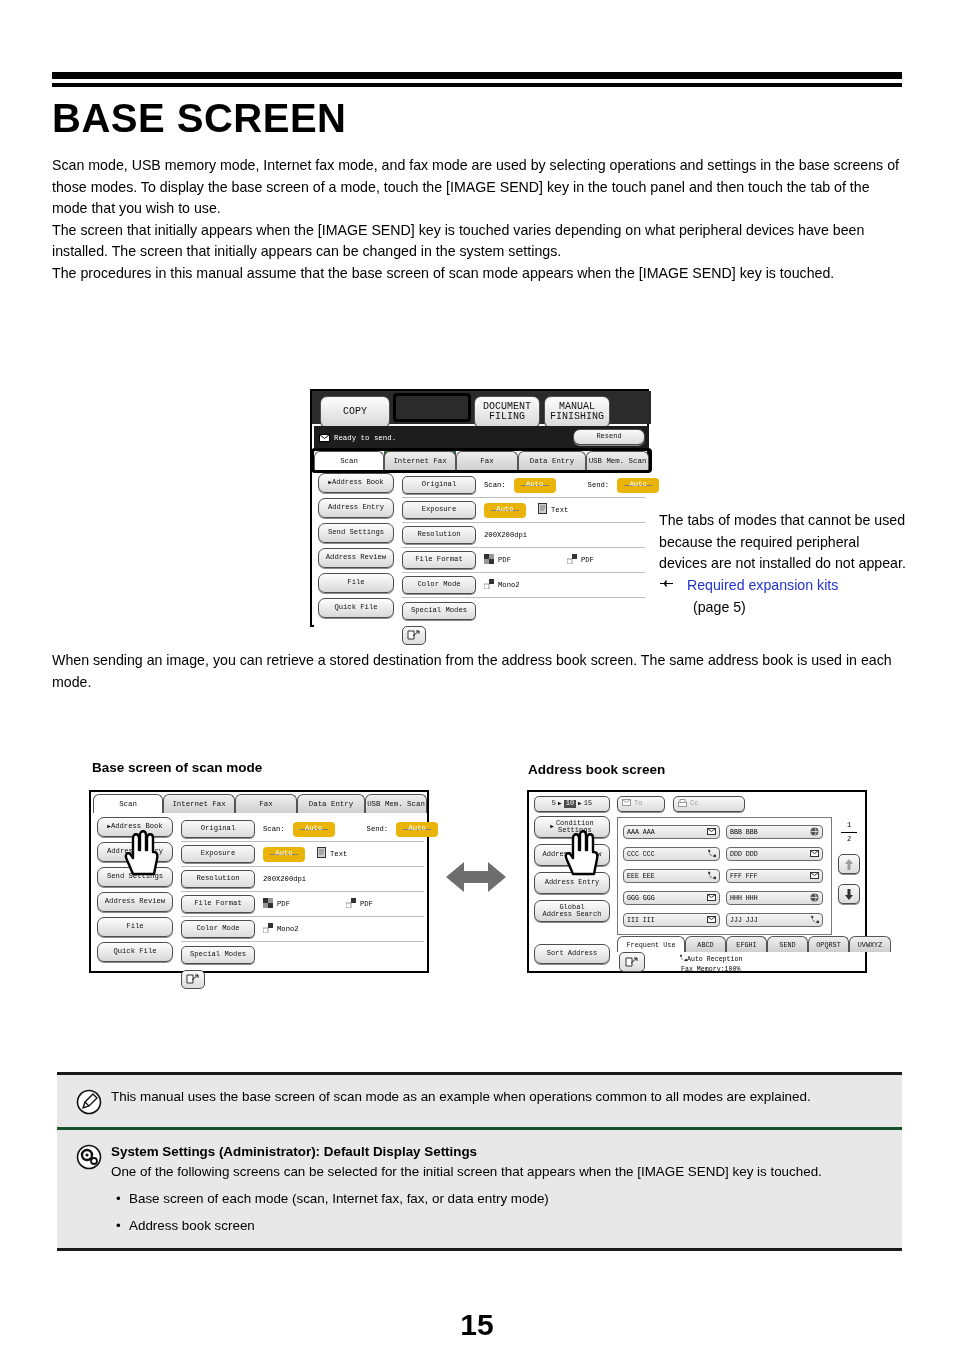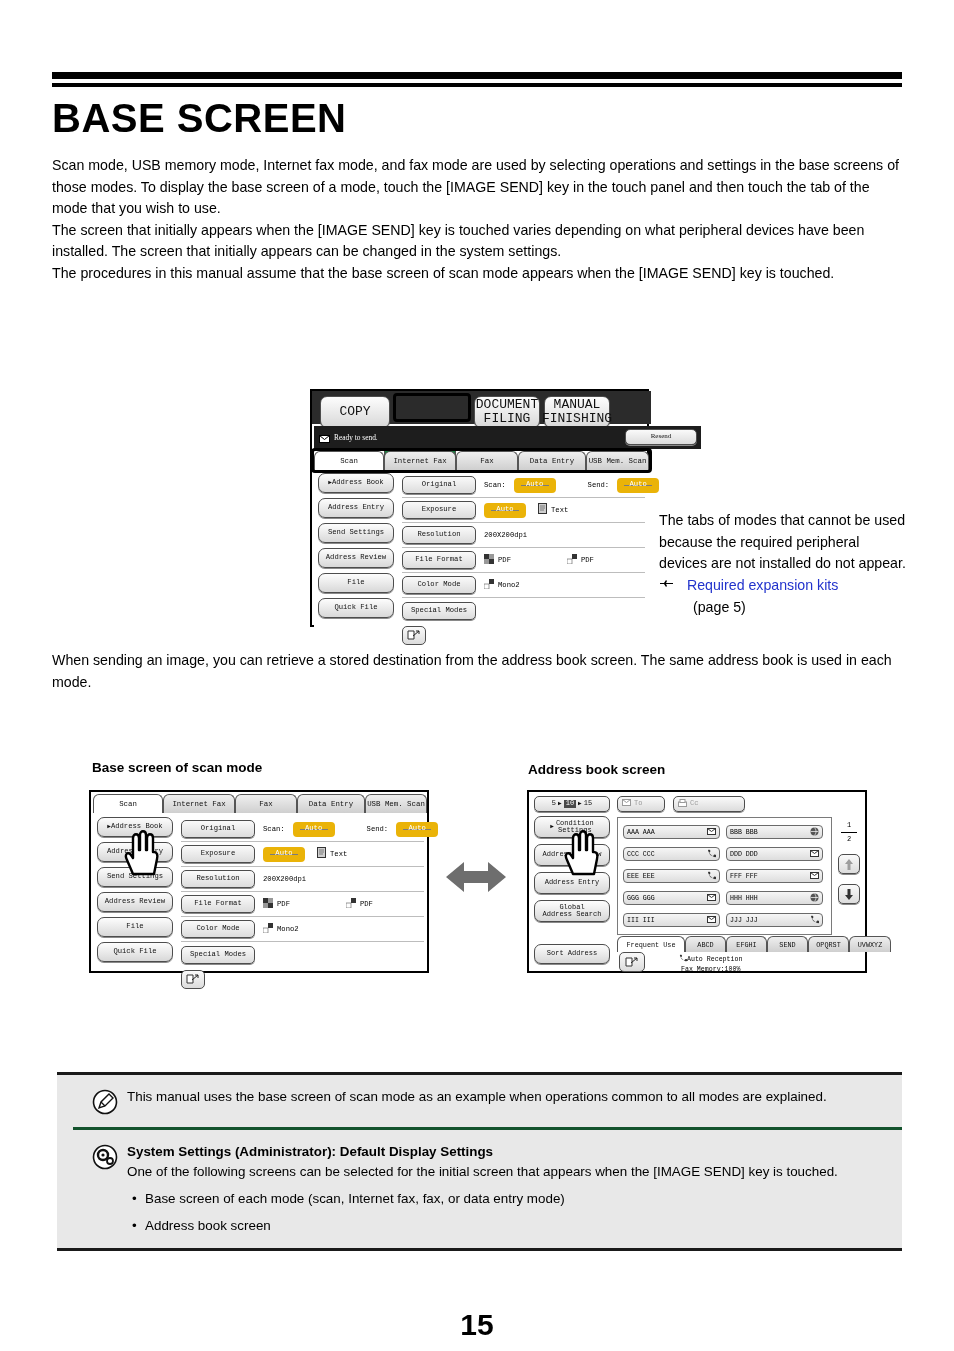--- a/index.html
+++ b/index.html
@@ -62,29 +62,29 @@
   .hand {
     position:absolute; width:44px; height:46px; pointer-events:none;
   }
 
   
   #diagram-top { position:absolute; left:310px; top:317px; width:339px; height:238px; }
   #diagram-top .topbar {
     position:absolute; left:0; top:0; width:339px; height:33px; background:#2b2b2b;
   }
   #diagram-top .mode-key {
-    position:absolute; top:5px; height:32px; font-size:13px;
+    position:absolute; top:5px; height:32px; font-size:10px;
   }
   #diagram-top .status {
-    position:absolute; left:2px; top:35px; width:387px; height:23px;
-    background:#1d1d1d; display:flex; align-items:center;font-family:Liberation Serif, serif;
+    position:absolute; left:2px; top:35px; width:335px; height:23px;
+    background:#1d1d1d; display:flex; align-items:center;
   }
   #diagram-top .status .txt { color:#fff; font-size:7.4px; margin-left:20px; }
   #diagram-top .resend {
-    position:absolute; right:4px; top:3px; width:72px; height:16px; font-size:7px;
+    position:absolute; right:4px; top:3px; width:72px; height:16px; font-size:7px;border-radius:7px;
   }
   #diagram-top .tabrow { position:absolute; left:2px; top:60px; width:335px; height:19px; }
   #diagram-top .tabrow .tp-tab { position:absolute; top:0; height:19px; font-size:7.4px; }
   #diagram-top .content {
     position:absolute; left:2px; top:79px; width:335px; height:157px; background:#fff;
   }
   #diagram-top .leftcol { position:absolute; left:4px; top:3px; width:76px; }
   #diagram-top .leftcol .tp-key { height:20px; font-size:7.2px; margin-bottom:5px; }
   #diagram-top .rows { position:absolute; left:88px; top:3px; width:243px; }
   #diagram-top .row { height:25px; border-bottom:1px solid #bdbdbd; display:flex; align-items:center; }
@@ -162,21 +162,21 @@
 
   
   #swap-arrow { position:absolute; left:446px; top:786px; }
 
   
   .notes {
     position:absolute; left:57px; top:1000px; width:845px;
     border-top:3px solid #1a1a1a; border-bottom:3px solid #1a1a1a;
     background:#e8e8e8;
   }
-  .note-row { display:flex; padding:12px 14px 12px 10px;margin-left:16px; }
+  .note-row { display:flex; padding:12px 14px 12px 10px; }
   .note-row + .note-row { border-top:3px solid #14532d; }
   .note-ico { width:44px; flex:none; display:flex; justify-content:center; padding-top:2px; }
   .note-body { font-size:13.4px; line-height:20px; }
   .note-body .hd { font-weight:bold; }
   .note-body ul { margin:6px 0 0 0; padding-left:18px; list-style:none; }
   .note-body li { margin-top:7px; position:relative; }
   .note-body li:before { content:"•"; position:absolute; left:-13px; }
 
   .folio {
     position:absolute; left:0; right:0; top:1236px; text-align:center;

